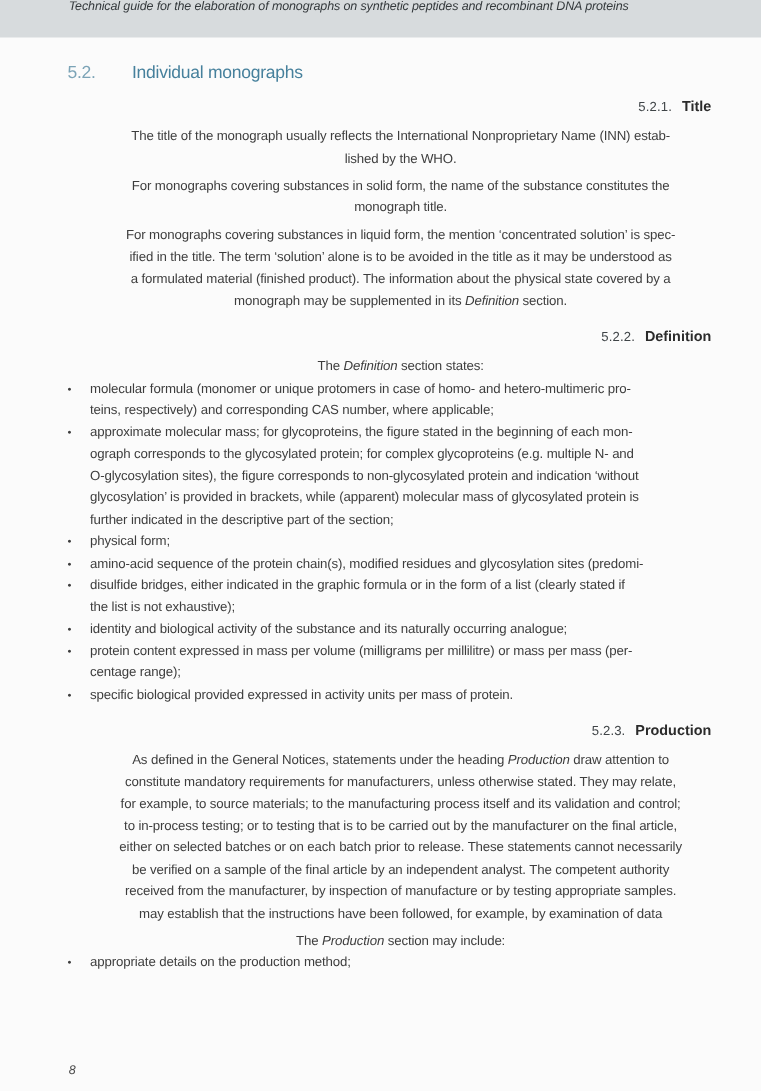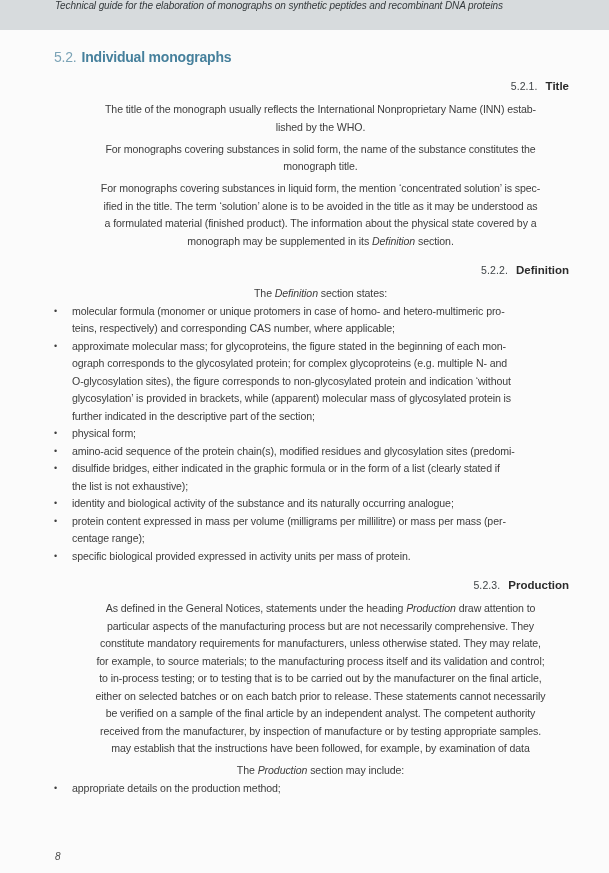--- a/index.html
+++ b/index.html
@@ -39,21 +39,22 @@
     margin-bottom:0;
     line-height:17px;
   }
   .section-heading .sec-num{
     color:var(--accent-number);
     font-weight:400;
     margin-right:5px;
   }
   .section-heading .sec-title{
     color:var(--accent-title);
-    font-weight:700;
+    font-weight:400;
+    margin-left:24px;
   }
   .subsection{margin:0;}
   .subheading{
     margin-top:11px;
     margin-bottom:7px;
     line-height:15px;
     text-align:right;
   }
   .subheading .subnum{
     font-size:10.5px;
@@ -188,21 +189,20 @@
               <div class="btext">
                 <div class="line">specific biological provided expressed in activity units per mass of protein.</div>
               </div>
             </div>
           </div>
         </section>
         <section class="subsection">
           <div class="subheading"><span class="subnum">5.2.3.</span><span class="subtitle">Production</span></div>
           <div class="para">
             <div class="line">As defined in the General Notices, statements under the heading <em>Production</em> draw attention to</div>
-            <div class="line">particular aspects of the manufacturing process but are not necessarily comprehensive. They</div>
             <div class="line">constitute mandatory requirements for manufacturers, unless otherwise stated. They may relate,</div>
             <div class="line">for example, to source materials; to the manufacturing process itself and its validation and control;</div>
             <div class="line">to in-process testing; or to testing that is to be carried out by the manufacturer on the final article,</div>
             <div class="line">either on selected batches or on each batch prior to release. These statements cannot necessarily</div>
             <div class="line">be verified on a sample of the final article by an independent analyst. The competent authority</div>
             <div class="line">received from the manufacturer, by inspection of manufacture or by testing appropriate samples.</div>
             <div class="line">may establish that the instructions have been followed, for example, by examination of data</div>
           </div>
           <div class="para tight">
             <div class="line">The <em>Production</em> section may include:</div>

